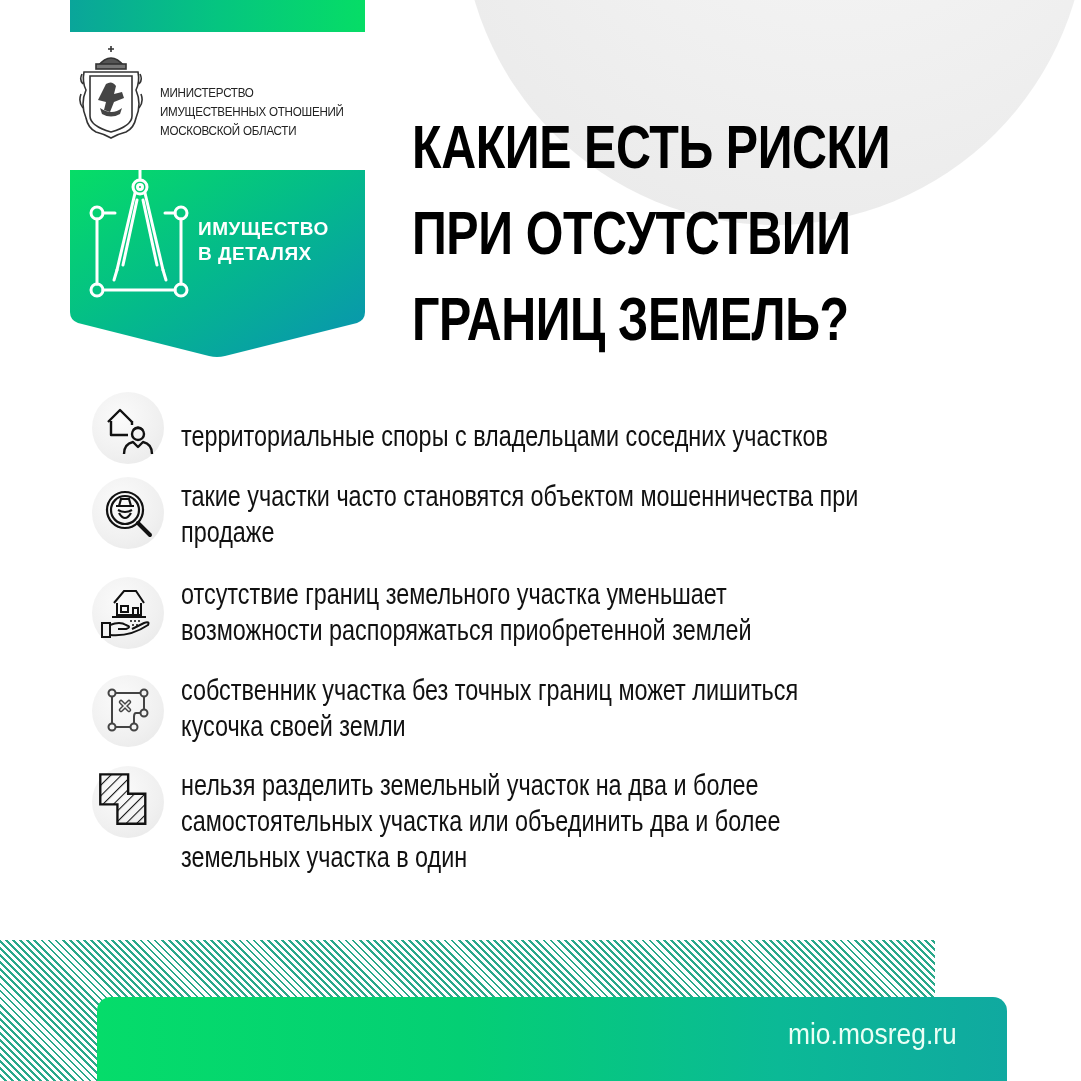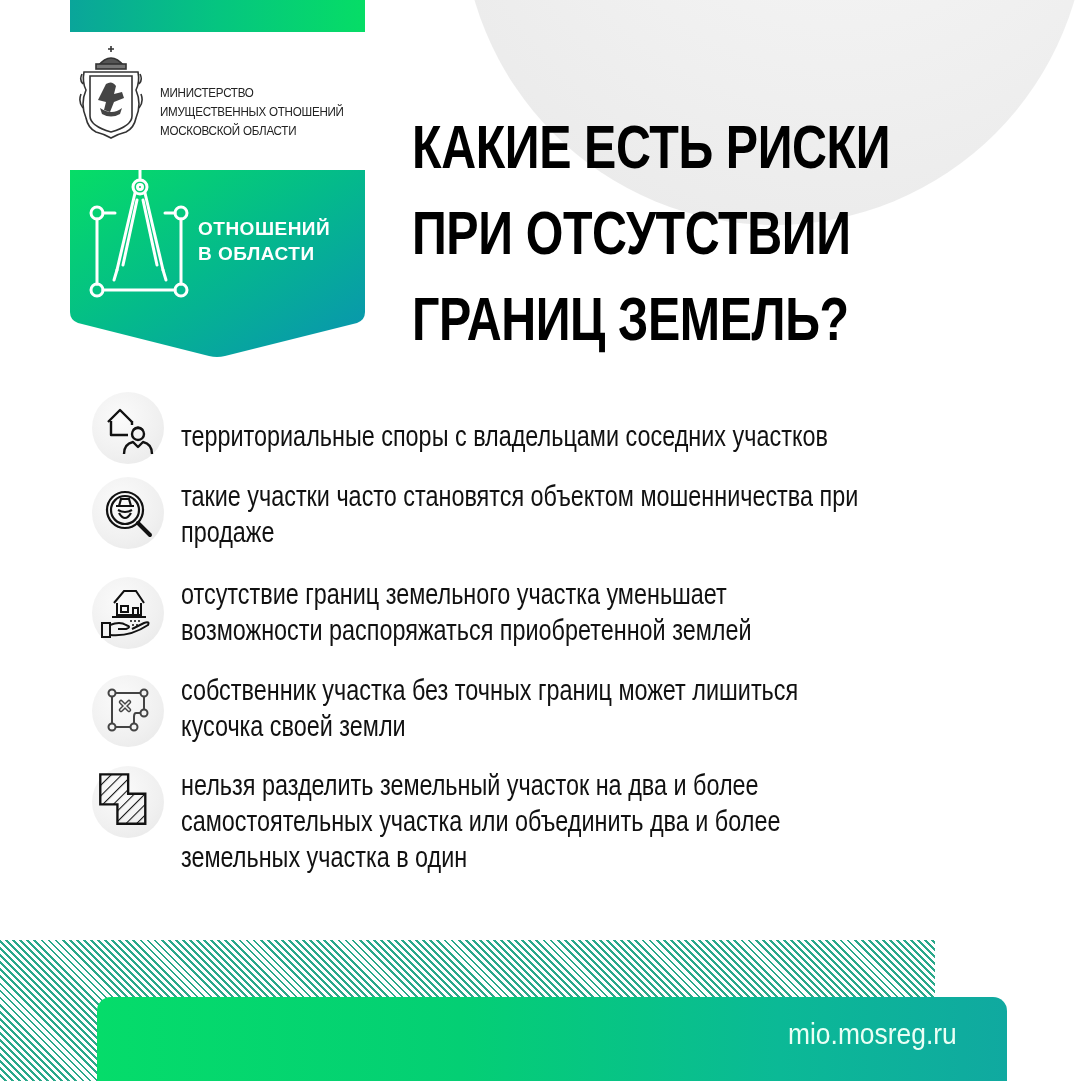--- a/index.html
+++ b/index.html
@@ -123,22 +123,22 @@
       <path d="M37 100 L34 110 M83 100 L86 110"></path>
       <circle cx="17" cy="43" r="6"></circle>
       <circle cx="101" cy="43" r="6"></circle>
       <circle cx="17" cy="120" r="6"></circle>
       <circle cx="101" cy="120" r="6"></circle>
       <path d="M23 43 H35 M85 43 H95"></path>
       <path d="M17 49 V114 M101 49 V114 M23 120 H95"></path>
     </g>
   </svg>
   <div class="banner-title">
-    <div>ОТНОШЕНИЙ</div>
-    <div>В ОБЛАСТИ</div>
+    <div>ИМУЩЕСТВО</div>
+    <div>В ДЕТАЛЯХ</div>
   </div>
 </div>
 
 <div class="headline">
   <div>КАКИЕ ЕСТЬ РИСКИ</div>
   <div>ПРИ ОТСУТСТВИИ</div>
   <div>ГРАНИЦ ЗЕМЕЛЬ?</div>
 </div>
 
 <div class="risk-list">

